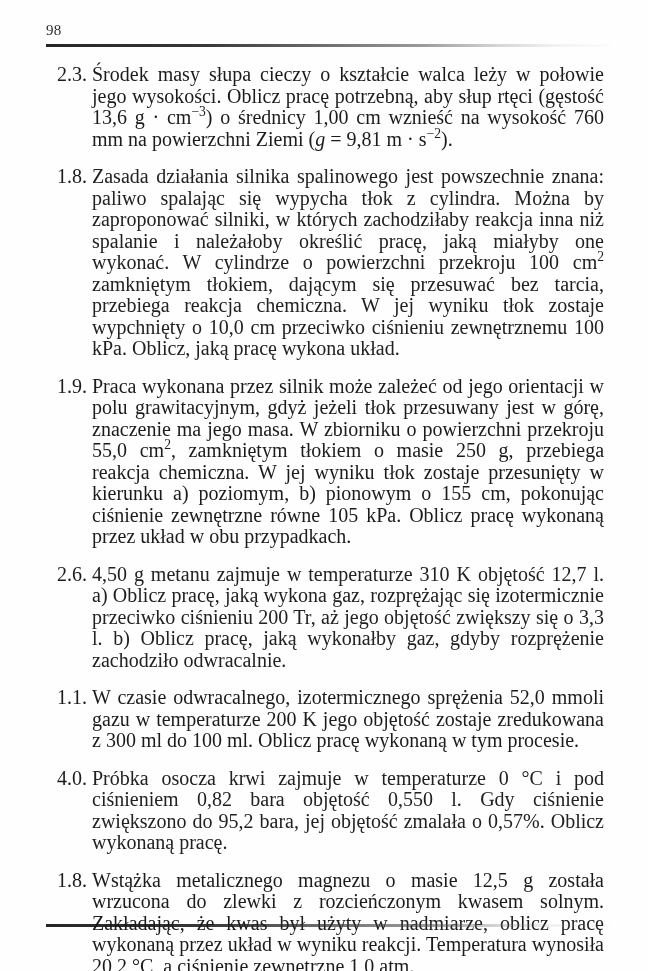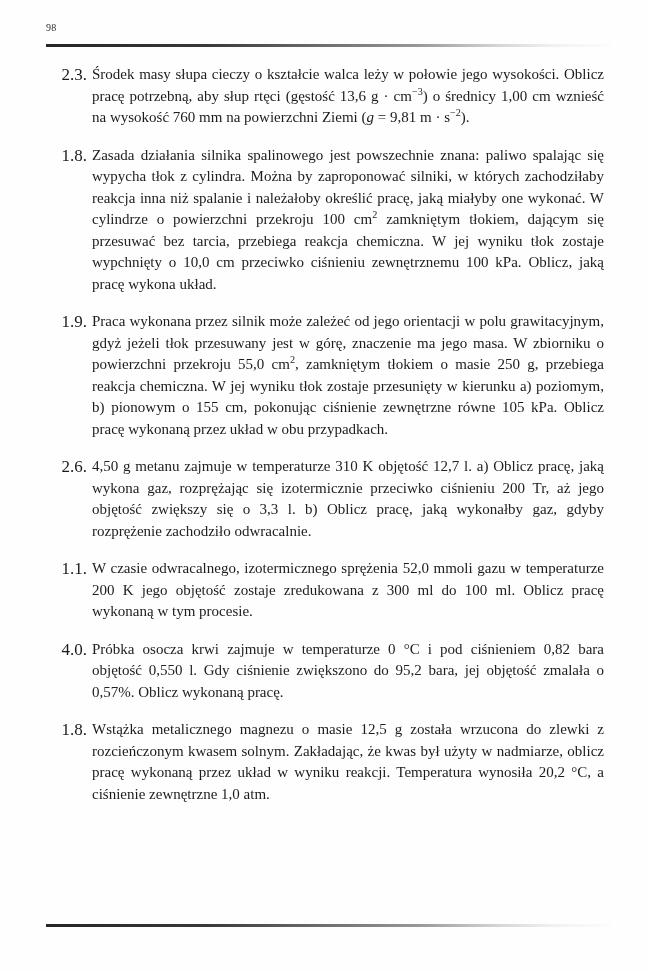--- a/index.html
+++ b/index.html
@@ -32,21 +32,21 @@
     top: 22px;
     height: 16px;
     display: flex;
     align-items: baseline;
     justify-content: space-between;
     font-size: 12.5px;
     letter-spacing: .2px;
     color: #2a2a2a;
   }
   .folio {
-    font-size: 10px;
+    font-size: 15px;
     color: #2e2e2e;
   }
   .head-title {
     font-size: 12.5px;
     color: #242424;
     white-space: nowrap;
   }
 
   
   .rule {
@@ -76,29 +76,29 @@
   .exercise {
     display: flex;
     align-items: flex-start;
     margin-bottom: 16px;
   }
   .ex-num {
     flex: 0 0 46px;
     width: 46px;
     text-align: right;
     padding-right: 5px;
-    font-size: 17px;
+    font-size: 20px;
     line-height: 21.5px;
     box-sizing: border-box;
     color: #1b1b1b;
     white-space: nowrap;
   }
   .ex-body {
     flex: 1 1 auto;
-    font-size: 15px;
+    font-size: 20px;
     line-height: 21.5px;
     text-align: justify;
     text-justify: inter-word;
     color: #1d1d1d;
     hyphens: manual;
   }
   .ex-body sup {
     font-size: .68em;
     vertical-align: super;
     line-height: 0;

